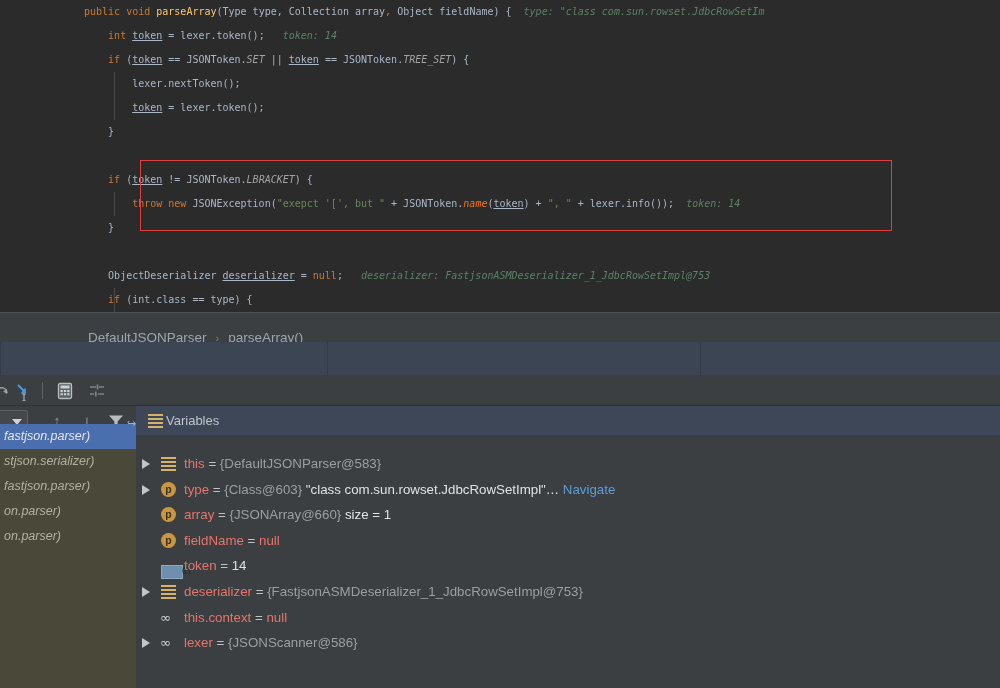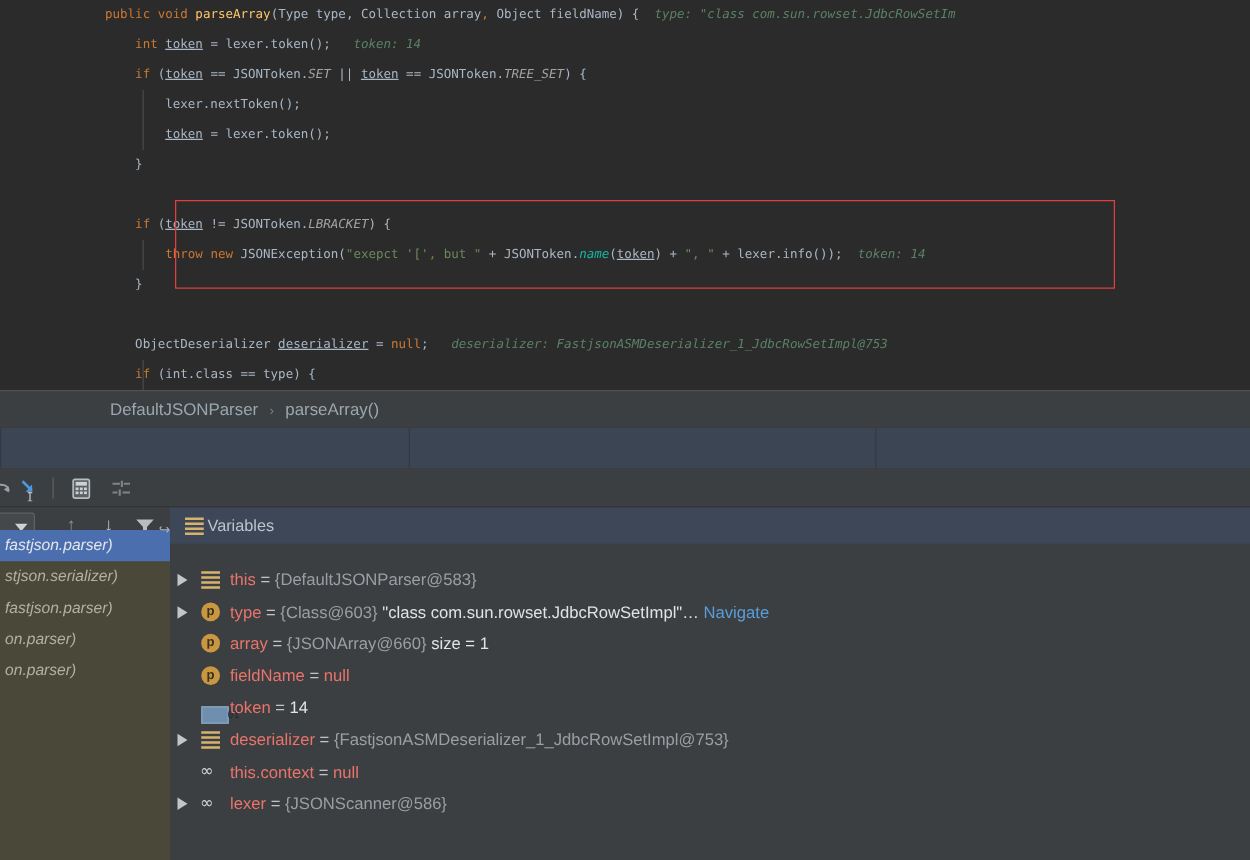--- a/index.html
+++ b/index.html
@@ -29,37 +29,37 @@
   .code{position:absolute;left:78px;top:0;width:922px;height:312px;
     font-family:"DejaVu Sans Mono", monospace;font-size:10px;}
   .cl{height:24px;line-height:24px;white-space:pre;padding-left:6px;}
 
   
   .kw{color:#cc7832;}
   .pl{color:#a9b7c6;}
   .stat{color:#a3a3a3;font-style:italic;}
   .str{color:#6a8759;}
   .meth{color:#ffc66d;}
-  .ital{color:#14b8a6;font-style:italic;}
+  .ital{color:#f97316;font-style:italic;}
   .und{text-decoration:underline;text-decoration-color:#a9b7c6;}
   .hint{color:#5b8266;font-style:italic;}
 
   .indent-guide{position:absolute;width:1px;background:#4b4b4b;}
 
   .hl-box{
     position:absolute;left:140px;top:160px;width:752px;height:71px;
     border:1.5px solid #e13f3f;box-sizing:border-box;pointer-events:none;
   }
 
   
   .breadcrumb{
     position:absolute;left:0;top:312px;width:1000px;height:30px;
     background:#3c3f41;border-top:1px solid #4e5254;box-sizing:border-box;
   }
-  .bc-inner{position:absolute;left:88px;top:0;height:30px;line-height:30px;
+  .bc-inner{position:absolute;left:88px;top:10px;height:30px;line-height:30px;
     font-size:13.5px;color:#9aa7b0;white-space:nowrap;}
   .bc-sep{color:#7a8189;padding:0 9px;font-size:11px;}
 
   
   .tabband{position:absolute;left:0;top:342px;width:1000px;height:33px;background:#3c4554;}
   .tabband .divider{position:absolute;top:0;width:1px;height:33px;background:#333b47;}
 
   
   .dbgtoolbar{position:absolute;left:0;top:375px;width:1000px;height:31px;background:#3c3f41;
      border-bottom:1px solid #2f3234;box-sizing:border-box;}

